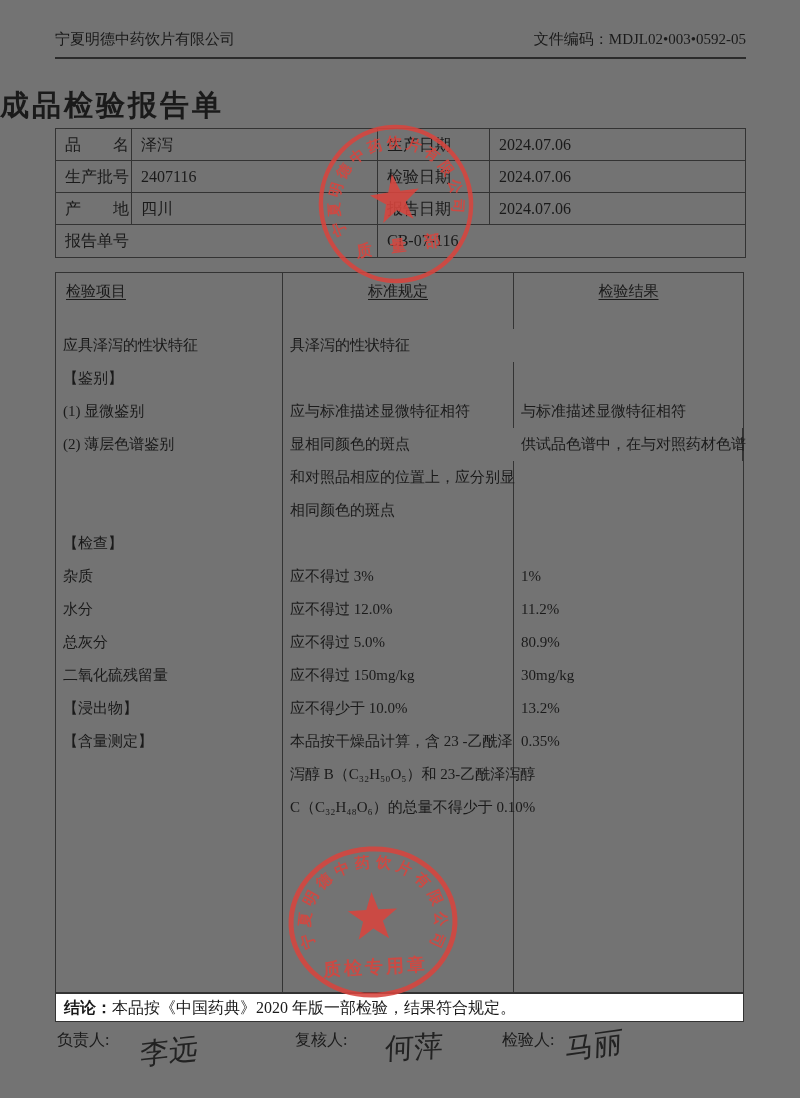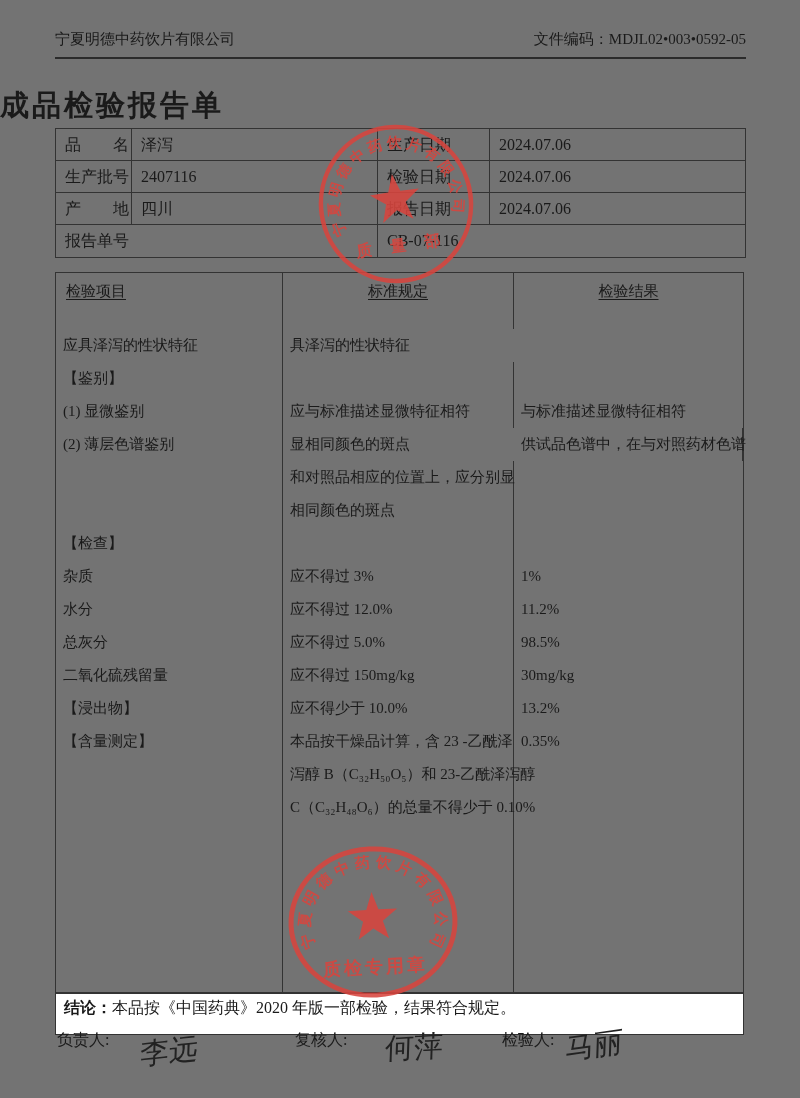--- a/index.html
+++ b/index.html
@@ -34,21 +34,21 @@
   .mcell { padding-left:7px; white-space:nowrap; overflow:visible; }
   .mc1,.mc2 { border-right:1px solid #333; }
   .mhead { height:36px; line-height:36px; }
   .mhead .hd { text-decoration:underline; text-underline-offset:3px; }
   .mhead .mc1 { padding-left:10px; }
   .mhead .mc2,.mhead .mc3 { text-align:center; padding-left:0; }
   .mspacer { height:20px; }
   .mbody { height:33px; line-height:33px; }
   .mfill { flex:1; }
   
-  .conclusion { position:absolute; top:993px; left:55px; width:689px; height:42px;
+  .conclusion { position:absolute; top:993px; left:55px; width:689px; height:29px;
     border:1px solid #333; line-height:27px; padding-left:8px; font-size:16px;
     white-space:nowrap; background:#fff; }
   .conclusion b { font-weight:bold; }
   
   .sig-row { position:absolute; top:1026px; left:55px; width:720px; height:62px;
     font-size:16px; }
   .sig-label { position:absolute; top:4px; white-space:nowrap; }
   .sig-name { position:absolute; font-size:29px; color:#222;
     white-space:nowrap; font-weight:normal; }
   .sig-l1 { left:2px; } .sig-l2 { left:240px; } .sig-l3 { left:447px; }
@@ -152,21 +152,21 @@
         <div class="mcell mc3">1%</div>
       </div>
       <div class="mrow mbody">
         <div class="mcell mc1">水分</div>
         <div class="mcell mc2">应不得过 12.0%</div>
         <div class="mcell mc3">11.2%</div>
       </div>
       <div class="mrow mbody">
         <div class="mcell mc1">总灰分</div>
         <div class="mcell mc2">应不得过 5.0%</div>
-        <div class="mcell mc3">98.5%</div>
+        <div class="mcell mc3">80.9%</div>
       </div>
       <div class="mrow mbody">
         <div class="mcell mc1">二氧化硫残留量</div>
         <div class="mcell mc2">应不得过 150mg/kg</div>
         <div class="mcell mc3">30mg/kg</div>
       </div>
       <div class="mrow mbody">
         <div class="mcell mc1">【浸出物】</div>
         <div class="mcell mc2">应不得少于 10.0%</div>
         <div class="mcell mc3">13.2%</div>

